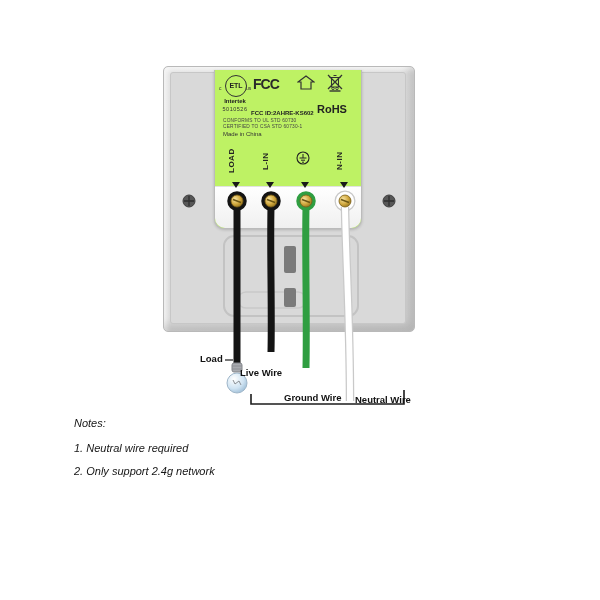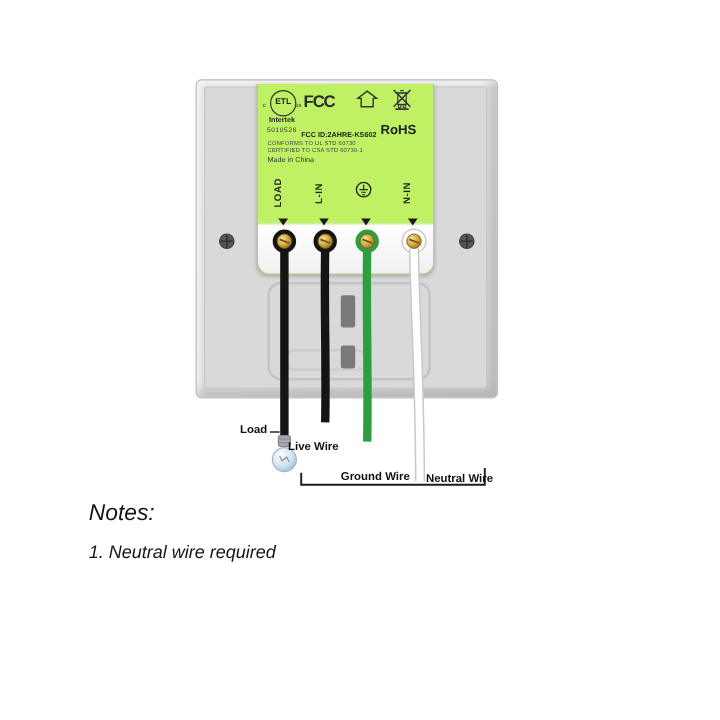--- a/index.html
+++ b/index.html
@@ -49,22 +49,22 @@
 
   .overlay{position:absolute;left:0;top:0;pointer-events:none;}
 
   .wire-label{position:absolute;font-size:9.5px;font-weight:700;color:#111;white-space:nowrap;}
   .lbl-load{left:200px;top:353px;}
   .lbl-live{left:240px;top:353px;margin-top:14px;}
   .lbl-ground{left:284px;top:392px;}
   .lbl-neutral{left:355px;top:394px;}
 
   .notes{position:absolute;left:74px;top:417px;font-style:italic;color:#151515;}
-  .notes .title{font-size:19px;margin:0 0 13px 0;}
-  .notes .item{font-size:15px;margin:0 0 11px 0;}
+  .notes .title{font-size:11px;margin:0 0 13px 0;}
+  .notes .item{font-size:11px;margin:0 0 11px 0;}
 </style>
 </head>
 <body>
 
 <div class="stage">
 
   <div class="panel">
     <div class="panel-inner"></div>
   </div>
 
@@ -184,15 +184,16 @@
   </svg>
 
   <div class="wire-label lbl-load">Load</div>
   <div class="wire-label lbl-live">Live Wire</div>
   <div class="wire-label lbl-ground">Ground Wire</div>
   <div class="wire-label lbl-neutral">Neutral Wire</div>
 
   <div class="notes">
     <p class="title">Notes:</p>
     <p class="item">1. Neutral wire required</p>
+    <p class="item">2. Only support 2.4g network</p>
   </div>
 
 </div>
 
 </body></html>

